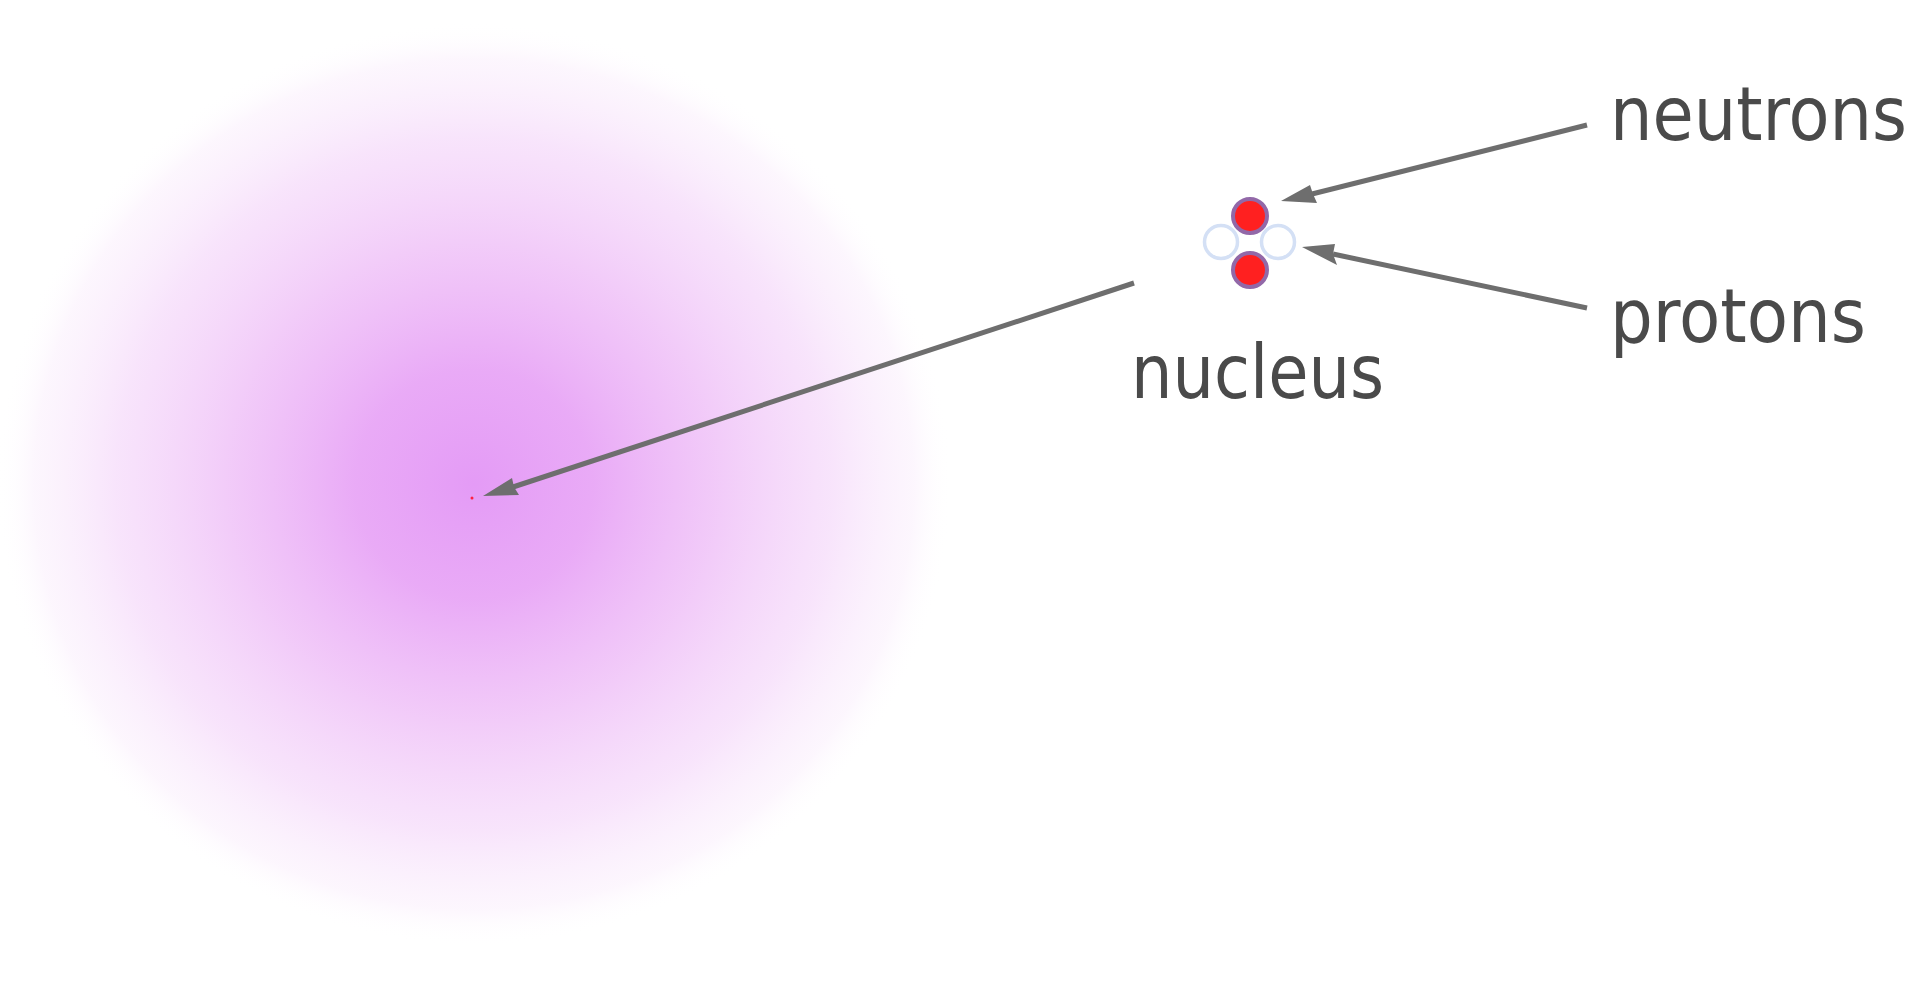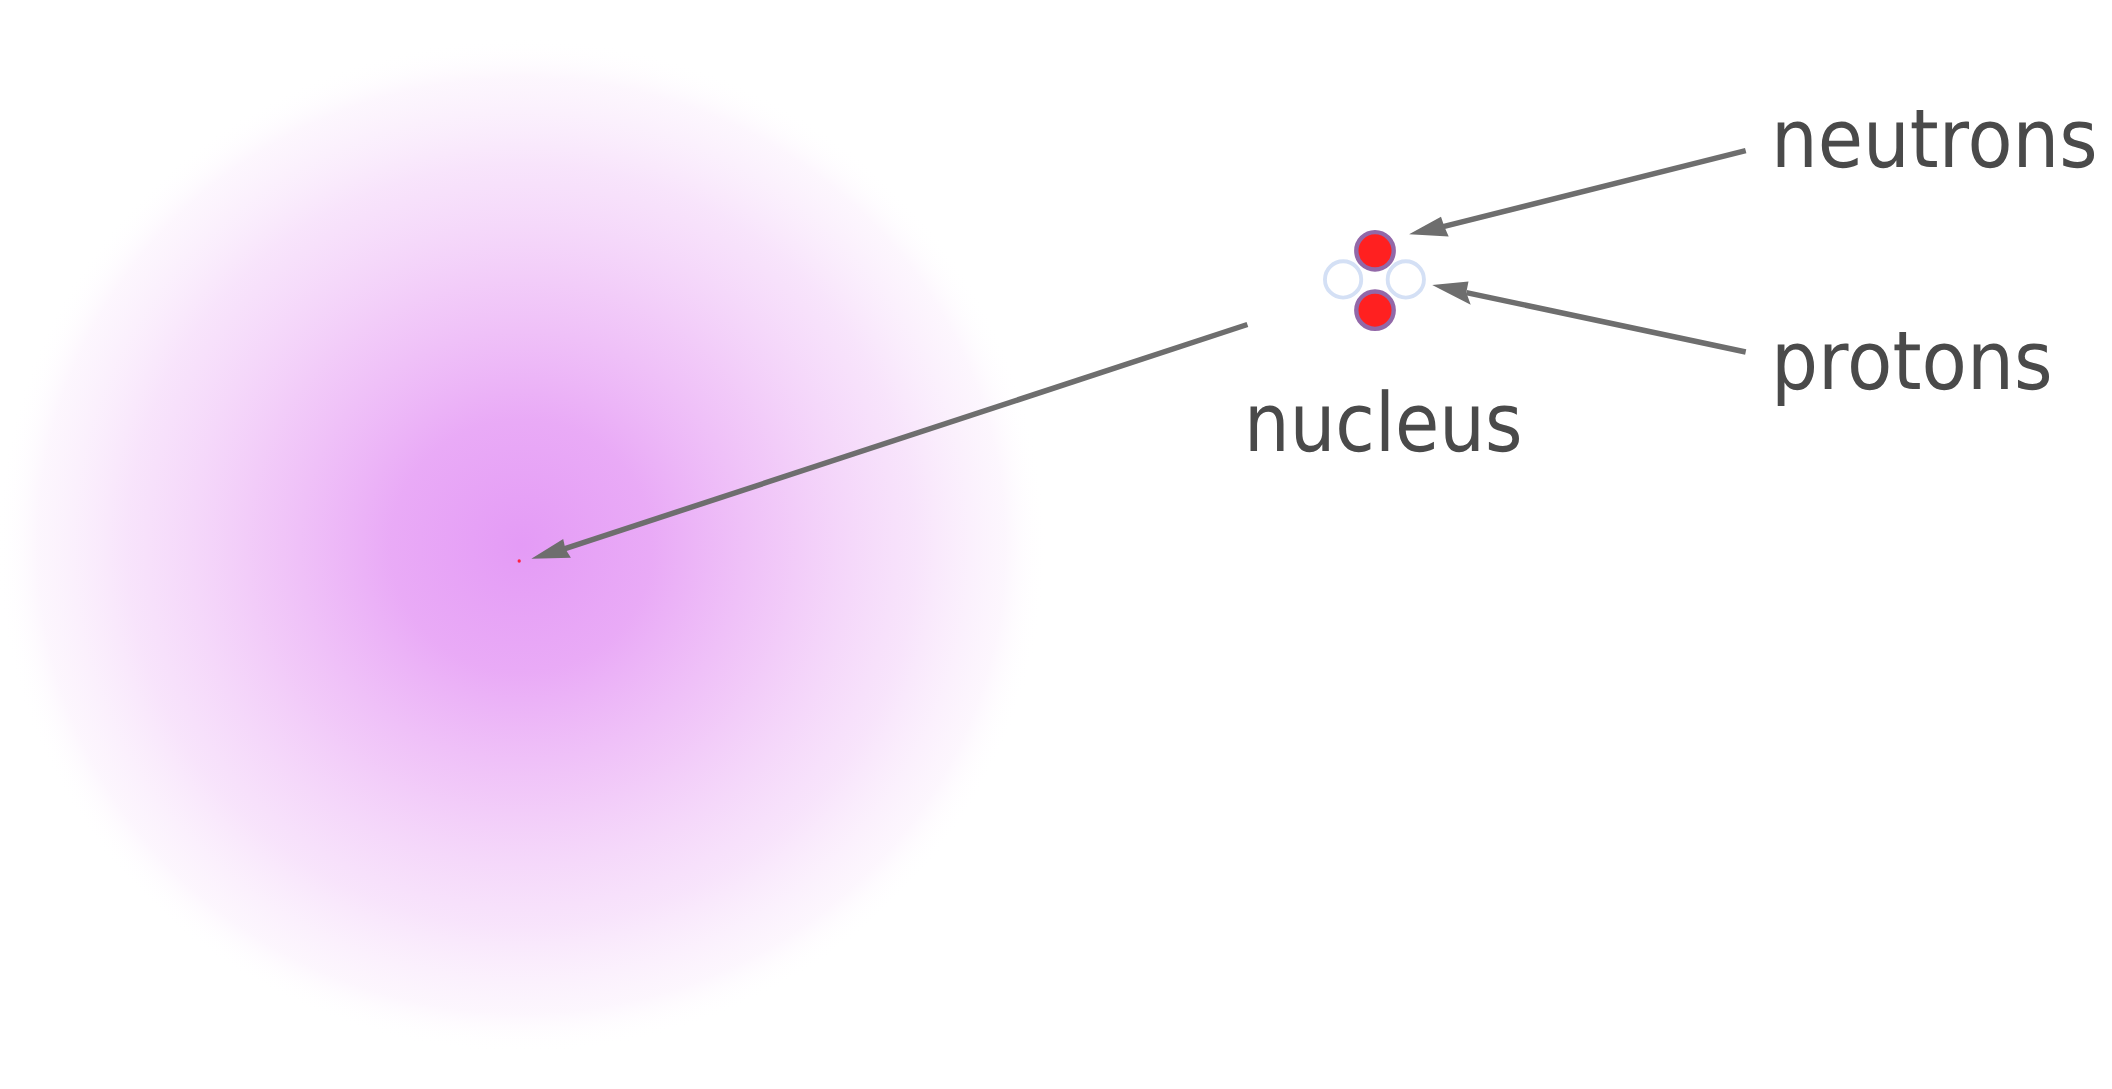--- a/index.html
+++ b/index.html
@@ -7,21 +7,20 @@
       padding: 0;
       width: 1920px;
       height: 990px;
       background: #ffffff;
       overflow: hidden;
     }
     #canvas {
       position: relative;
       width: 1920px;
       height: 948px;
-      margin-top: 12px;
     }
     #diagram {
       position: absolute;
       left: 0;
       top: 0;
       width: 1920px;
       height: 990px;
     }
     .label {
       font-family: "DejaVu Sans", "Liberation Sans", sans-serif;

